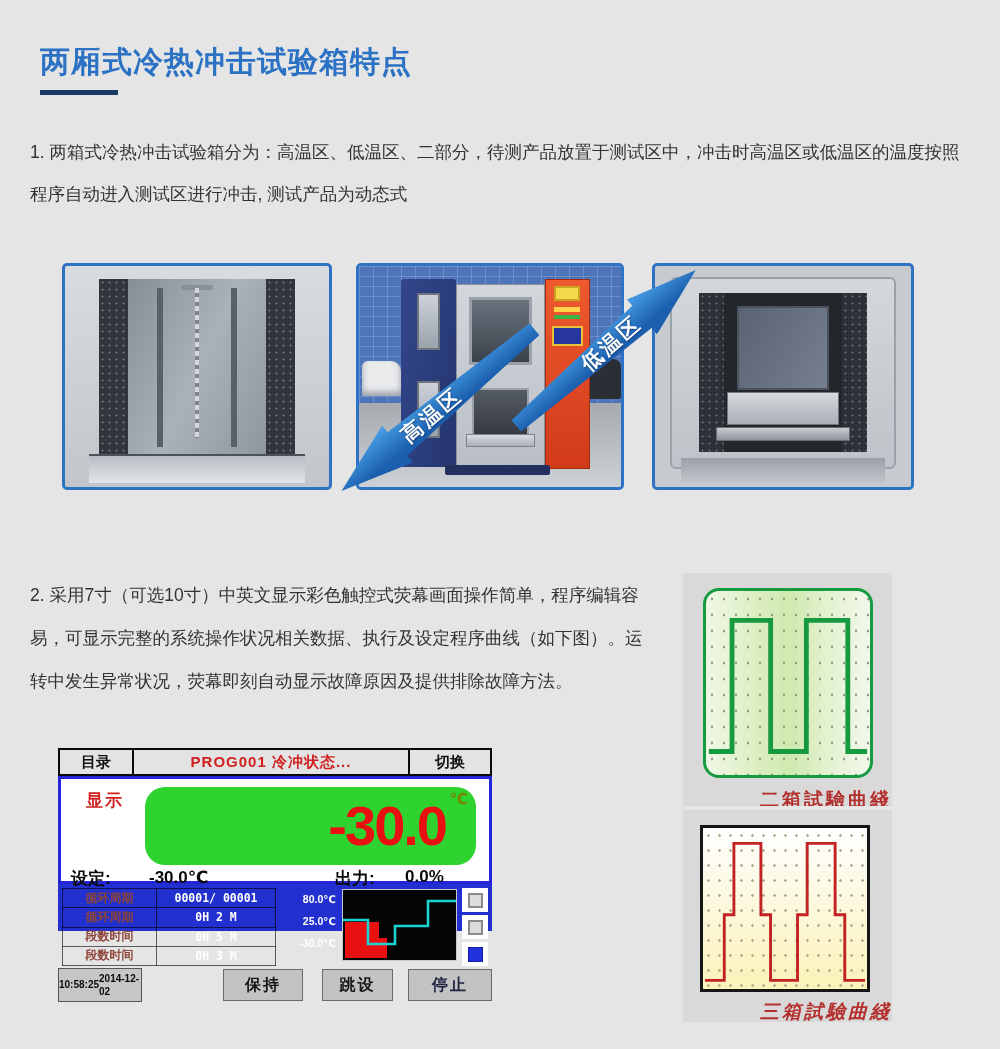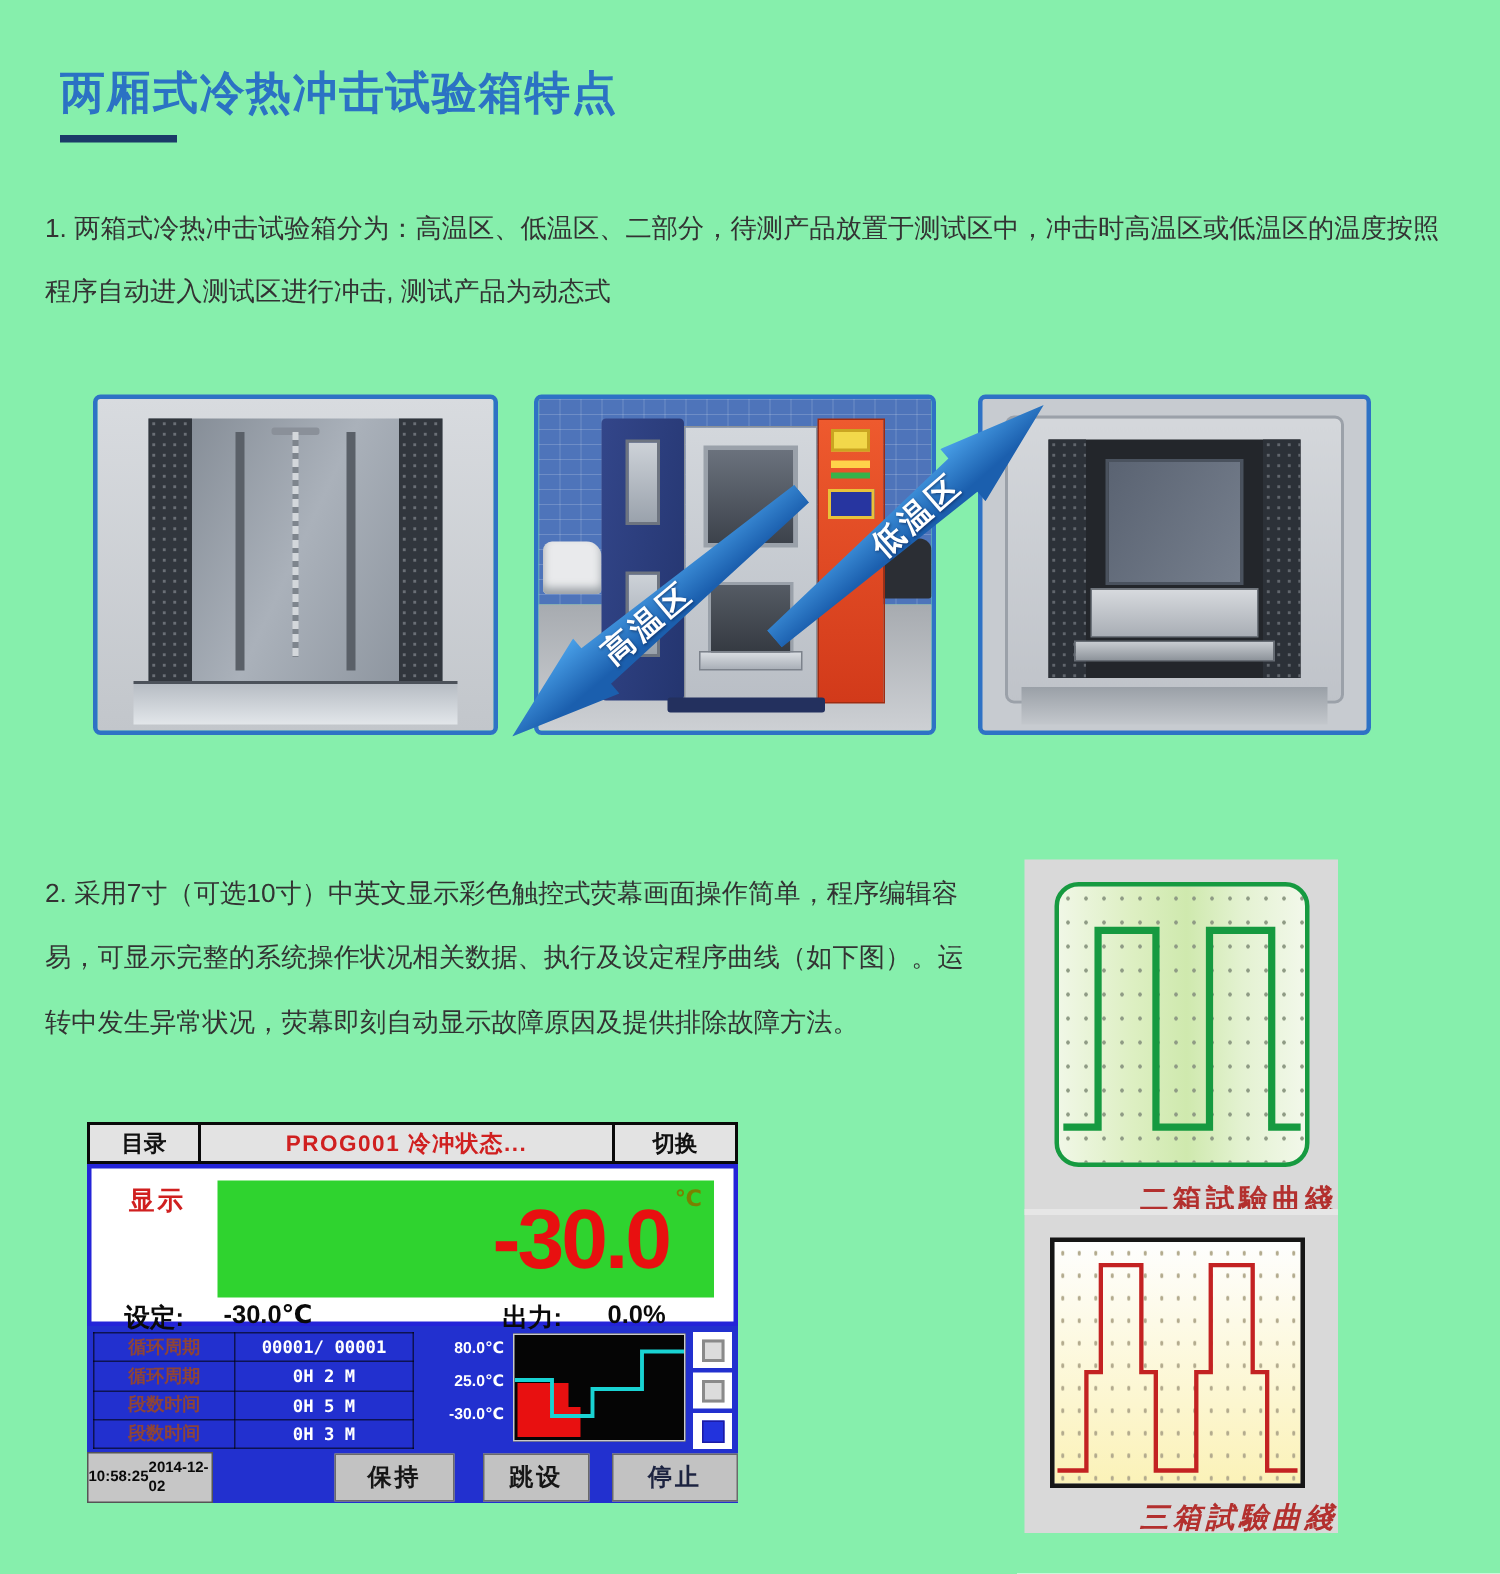--- a/index.html
+++ b/index.html
@@ -1,18 +1,18 @@
 <!DOCTYPE html>
 <html><head>
 <meta charset="utf-8">
 <style>
   * { margin:0; padding:0; box-sizing:border-box; }
   html,body { background:#fff; }
   body { font-family:"Liberation Sans","DejaVu Sans",sans-serif; }
-  .page { position:relative; width:1000px; height:1049px; background:#86efac; overflow:hidden; }
+  .page { position:relative; width:1000px; height:1049px; background:#e5e5e5; overflow:hidden; }
 
   
   .page-title { position:absolute; left:40px; top:42px; font-size:30px; font-weight:bold; color:#2b72c4; letter-spacing:1px; }
   .title-underline { position:absolute; left:40px; top:90px; width:78px; height:5px; background:#1b3a68; }
 
   
   .para { position:absolute; color:#333; font-size:17.5px; line-height:42px; }
   .p1 { left:30px; top:131px; width:930px; }
   .p2 { left:30px; top:574px; width:618px; line-height:43px; }
 
@@ -71,36 +71,36 @@
   .arrow { position:absolute; display:flex; align-items:center; color:#fff; font-weight:bold; font-size:21px;
            letter-spacing:3px; z-index:5; background:linear-gradient(180deg,#49a0e8,#1b5fae 70%); text-shadow:0 1px 2px rgba(0,0,30,.45); }
   .arrow-low  { left:487px; top:325px; width:238px; height:46px; transform:rotate(-41deg);
                 clip-path:polygon(0 34%, 70% 18%, 70% 0, 100% 50%, 70% 100%, 70% 82%, 0 66%);
                 justify-content:flex-end; padding-right:76px; }
   .arrow-high { left:312px; top:386px; width:252px; height:48px; transform:rotate(-40deg);
                 clip-path:polygon(100% 34%, 29% 18%, 29% 0, 0 50%, 29% 100%, 29% 82%, 100% 66%);
                 justify-content:flex-start; padding-left:82px; }
 
   
-  .hmi { position:absolute; left:58px; top:748px; width:434px; height:254px; background:#2230cf; font-family:"Liberation Sans","DejaVu Sans",sans-serif; }
+  .hmi { position:absolute; left:58px; top:748px; width:434px; height:183px; background:#2230cf; font-family:"Liberation Sans","DejaVu Sans",sans-serif; }
   .hmi-header { position:absolute; left:0; top:0; width:434px; height:28px; display:flex; background:#dedede; }
   .hmi-cell { border:2px solid #0a0a0a; display:flex; align-items:center; justify-content:center;
               font-weight:bold; font-size:15px; color:#111; background:#e3e3e3; }
   .hmi-cell.menu { width:76px; }
   .hmi-cell.prog { flex:1; border-left:none; border-right:none; color:#d02020; letter-spacing:1px; }
   .hmi-cell.switch { width:84px; }
   .hmi-display { position:absolute; left:0; top:28px; width:434px; height:108px; background:#fff; border:3px solid #2424d8; }
   .hmi-show { position:absolute; left:25px; top:10px; font-size:17px; font-weight:bold; color:#d02020; letter-spacing:2px; }
   .hmi-green { position:absolute; left:84px; top:8px; width:331px; height:78px; background:#2fd32f;
-               display:flex; align-items:center; justify-content:flex-end; padding-right:30px; }
+               display:flex; align-items:center; justify-content:flex-end; padding-right:30px;border-radius:20px; }
   .hmi-temp { color:#e81010; font-size:56px; font-weight:800; letter-spacing:-2px; line-height:1; }
   .hmi-unit { position:absolute; right:8px; top:3px; color:#7b8000; font-weight:bold; font-size:15px; }
   .hmi-setrow { position:absolute; left:0; right:0; top:88px; height:26px; color:#0a0a0a; font-weight:bold; }
   .hmi-setrow span { position:absolute; font-size:17px; }
-  .sv1 { left:22px; }  .sv2 { left:88px; font-size:19px; }  .sv3 { left:274px; } .sv4 { left:344px; }
+  .sv1 { left:10px; }  .sv2 { left:88px; font-size:19px; }  .sv3 { left:274px; } .sv4 { left:344px; }
   .hmi-table { position:absolute; left:4px; top:140px; width:214px; height:78px; border-collapse:collapse; }
   .hmi-table td { border:1px solid rgba(0,0,0,.6); height:19px; font-size:12px; font-weight:bold; text-align:center; }
   .hmi-table .lab { width:94px; color:#8d4438; }
   .hmi-table .val { color:#fff; font-family:"DejaVu Sans Mono","Liberation Mono",monospace; font-size:11.5px;margin-top:16px; }
   .hmi-ax { position:absolute; left:220px; width:58px; text-align:right; color:#fff; font-weight:bold; font-size:10.5px; }
   .ax0 { top:145px; } .ax1 { top:167px; } .ax2 { top:189px; }
   .hmi-plot { position:absolute; left:284px; top:141px; width:115px; height:72px; background:#050505; border:1px solid #c9c9c9; }
   .hmi-checks { position:absolute; left:404px; top:140px; width:28px; height:78px; display:flex; flex-direction:column; justify-content:space-between; }
   .cb-patch { width:26px; height:24px; background:#fff; display:flex; align-items:center; justify-content:center; }
   .cb { width:15px; height:15px; background:#dcdcdc; border:2px solid #8a8a8a; }

